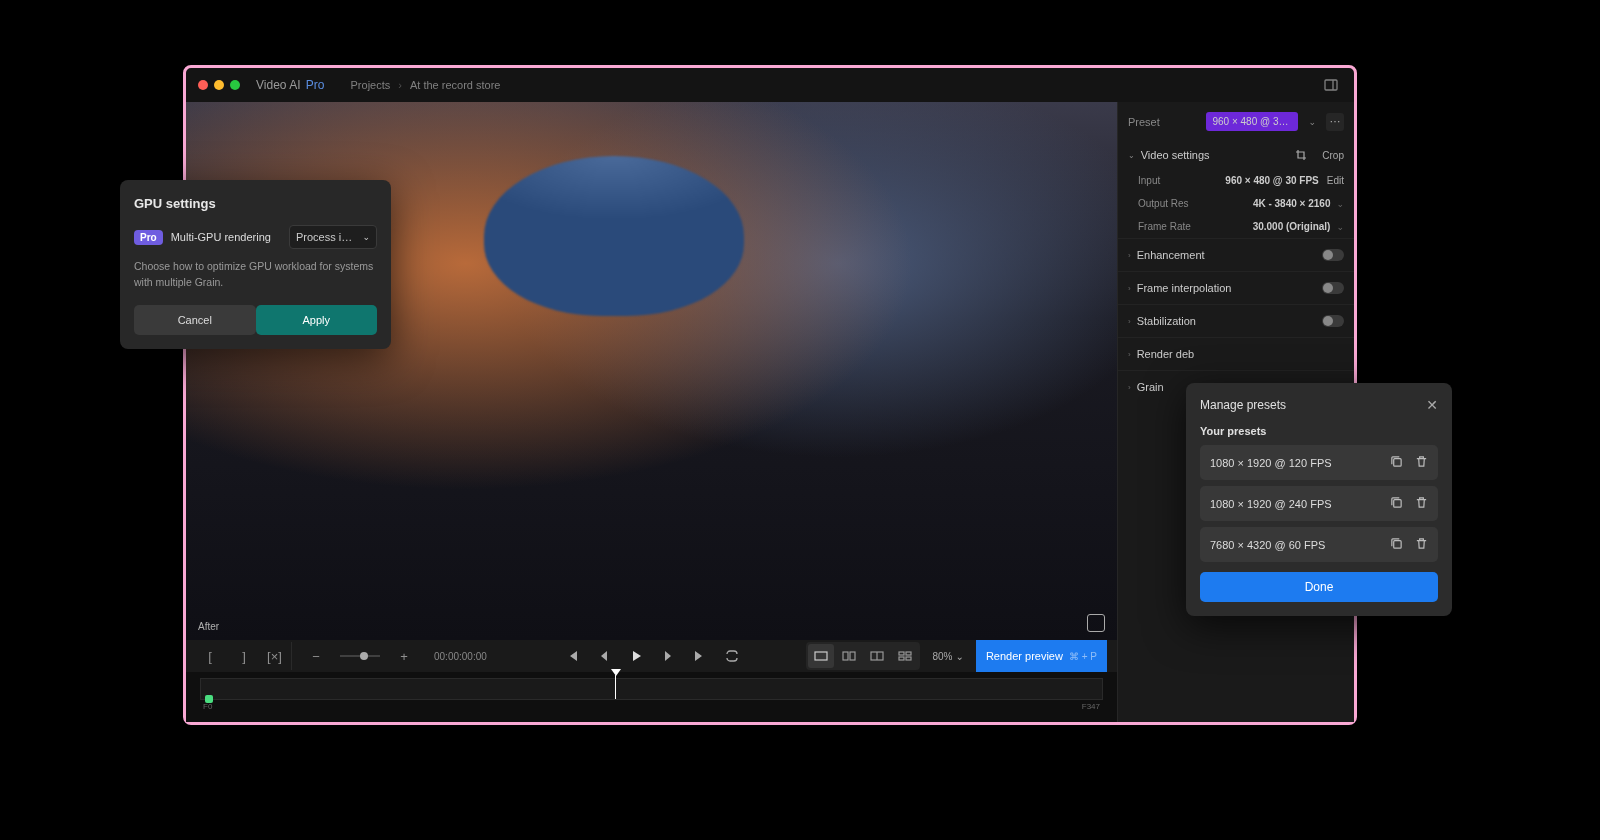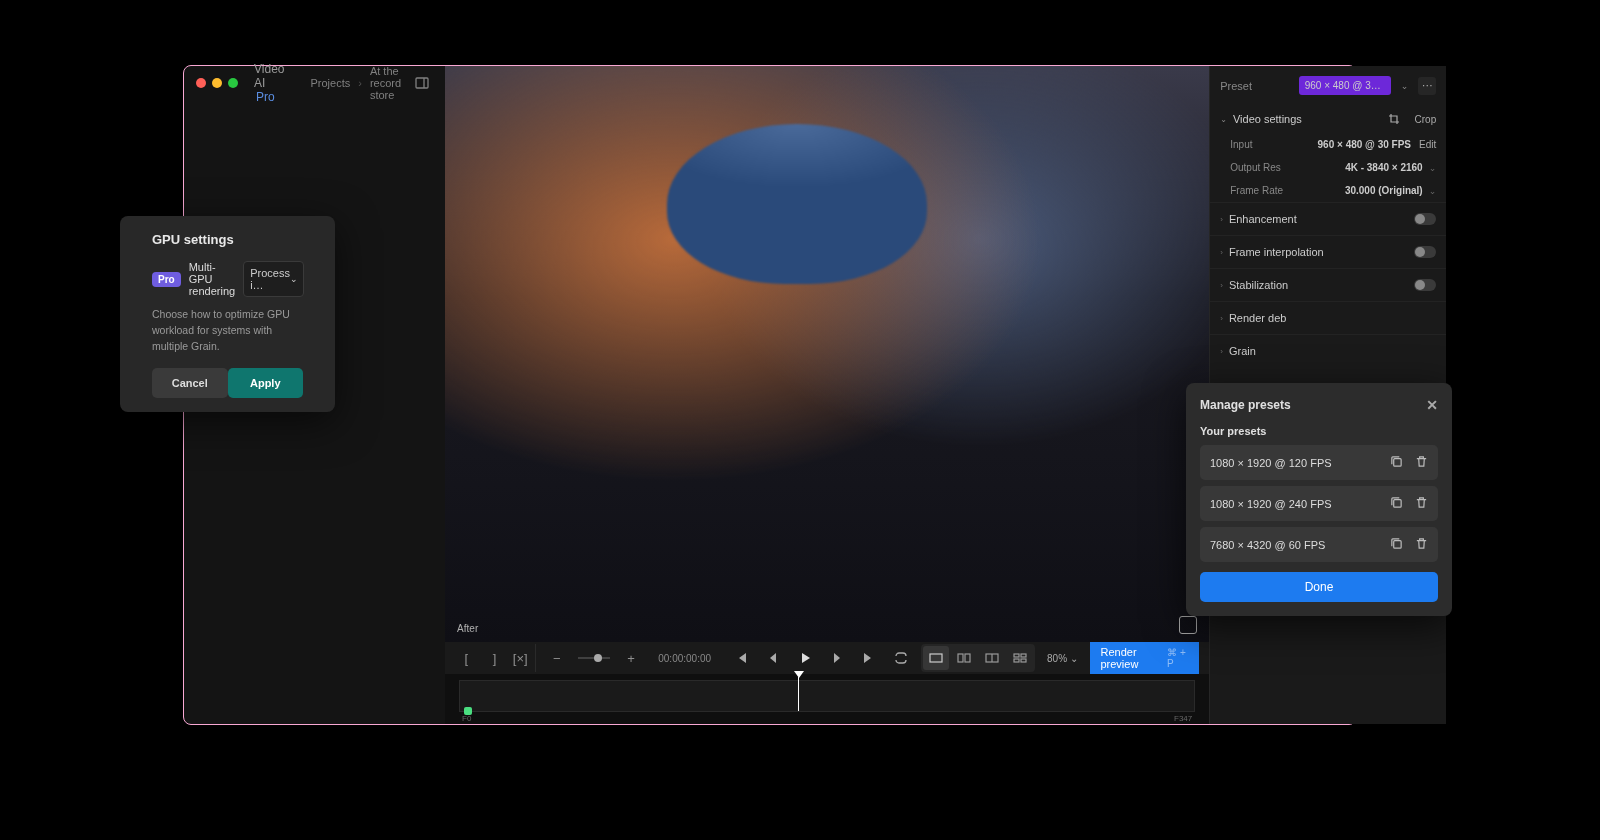--- a/index.html
+++ b/index.html
@@ -4,22 +4,22 @@
 <style>
 * { margin: 0; padding: 0; box-sizing: border-box; font-family: -apple-system, BlinkMacSystemFont, "Segoe UI", sans-serif; }
 body { background: #000; width: 1600px; height: 840px; position: relative; overflow: hidden; }
 
 .app-window {
   position: absolute;
   left: 183px; top: 65px;
   width: 1174px; height: 660px;
   background: #141414;
   border-radius: 8px;
-  border: 1px solid #f9a8d4;
-  display: flex; flex-direction: row;
+  border: 3px solid #f9a8d4;
+  display: flex; flex-direction: column;
 }
 
 .titlebar {
   height: 34px;
   display: flex; align-items: center;
   padding: 0 12px;
   gap: 10px;
 }
 .traffic { display: flex; gap: 6px; }
 .tl { width: 10px; height: 10px; border-radius: 50%; }
@@ -87,21 +87,21 @@
   border-radius: 0;
 }
 .render-btn .shortcut { color: rgba(255,255,255,0.5); font-size: 10px; }
 
 .timeline {
   height: 50px; background: #0f0f0f;
   position: relative;
   padding: 6px 14px 2px;
 }
 .timeline-track {
-  height: 32px;
+  height: 22px;
   background: #1a1a1a;
   border: 1px solid #2a2a2a;
   position: relative;
 }
 .marker-dot { position: absolute; left: 4px; bottom: -4px; width: 8px; height: 8px; background: #4ade80; border-radius: 2px; }
 .playhead {
   position: absolute; left: 46%; top: -4px; bottom: 0;
   width: 1px; background: #fff;
 }
 .playhead::before {
@@ -159,55 +159,54 @@
 }
 .toggle::after {
   content: ""; position: absolute; top: 1px; left: 1px;
   width: 10px; height: 10px; background: #888; border-radius: 50%;
 }
 
 
 .gpu-dialog {
   position: absolute;
   left: 120px; top: 180px;
-  width: 215px;
+  width: 271px;
   background: #282828;
   border-radius: 8px;
-  padding: 16px 32px 14px;
+  padding: 16px 14px 14px;
   box-shadow: 0 10px 40px rgba(0,0,0,0.6);
-  margin-top: 36px;
 }
 .gpu-dialog h3 { font-size: 13px; color: #e8e8e8; font-weight: 600; margin-bottom: 14px; }
 .gpu-row { display: flex; align-items: center; gap: 8px; margin-bottom: 10px; }
 .pro-badge { background: #6f5de0; color: #fff; font-size: 10px; font-weight: 600; padding: 2px 6px; border-radius: 4px; }
 .gpu-row .gpu-lbl { font-size: 11px; color: #ddd; flex: 1; }
 .gpu-select {
   background: #1e1e1e; border: 1px solid #3a3a3a;
   color: #ccc; font-size: 11px;
   padding: 5px 6px; border-radius: 4px;
   width: 88px;
   display: flex; align-items: center; justify-content: space-between;
 }
 .gpu-desc { font-size: 10.5px; color: #9a9a9a; line-height: 1.5; margin-bottom: 14px; }
-.gpu-buttons { display: flex; gap: 0; font-weight: bold; }
+.gpu-buttons { display: flex; gap: 0; }
 .btn { flex: 1; height: 30px; border-radius: 5px; font-size: 11px; display: flex; align-items: center; justify-content: center; cursor: pointer; }
 .btn.secondary { background: #3a3a3a; color: #ddd; }
 .btn.primary { background: #0f766e; color: #fff; }
 
 
 .presets-popover {
   position: absolute;
   left: 1186px; top: 383px;
   width: 266px;
   background: #2c2c2c;
   border-radius: 8px;
   padding: 14px;
   box-shadow: 0 10px 40px rgba(0,0,0,0.7);
 }
-.presets-popover .pop-header { display: flex; align-items: center; margin-bottom: 12px; font-weight: bold; }
+.presets-popover .pop-header { display: flex; align-items: center; margin-bottom: 12px; }
 .presets-popover .pop-header .title { font-size: 12px; color: #e0e0e0; }
 .presets-popover .pop-header .close { margin-left: auto; color: #aaa; cursor: pointer; font-size: 14px; }
 .presets-popover .subhead { font-size: 11px; color: #e0e0e0; font-weight: 600; margin-bottom: 8px; }
 .preset-item {
   background: #383838; border-radius: 5px;
   padding: 10px 10px;
   display: flex; align-items: center;
   margin-bottom: 6px;
   font-size: 11px; color: #ddd;
 }

